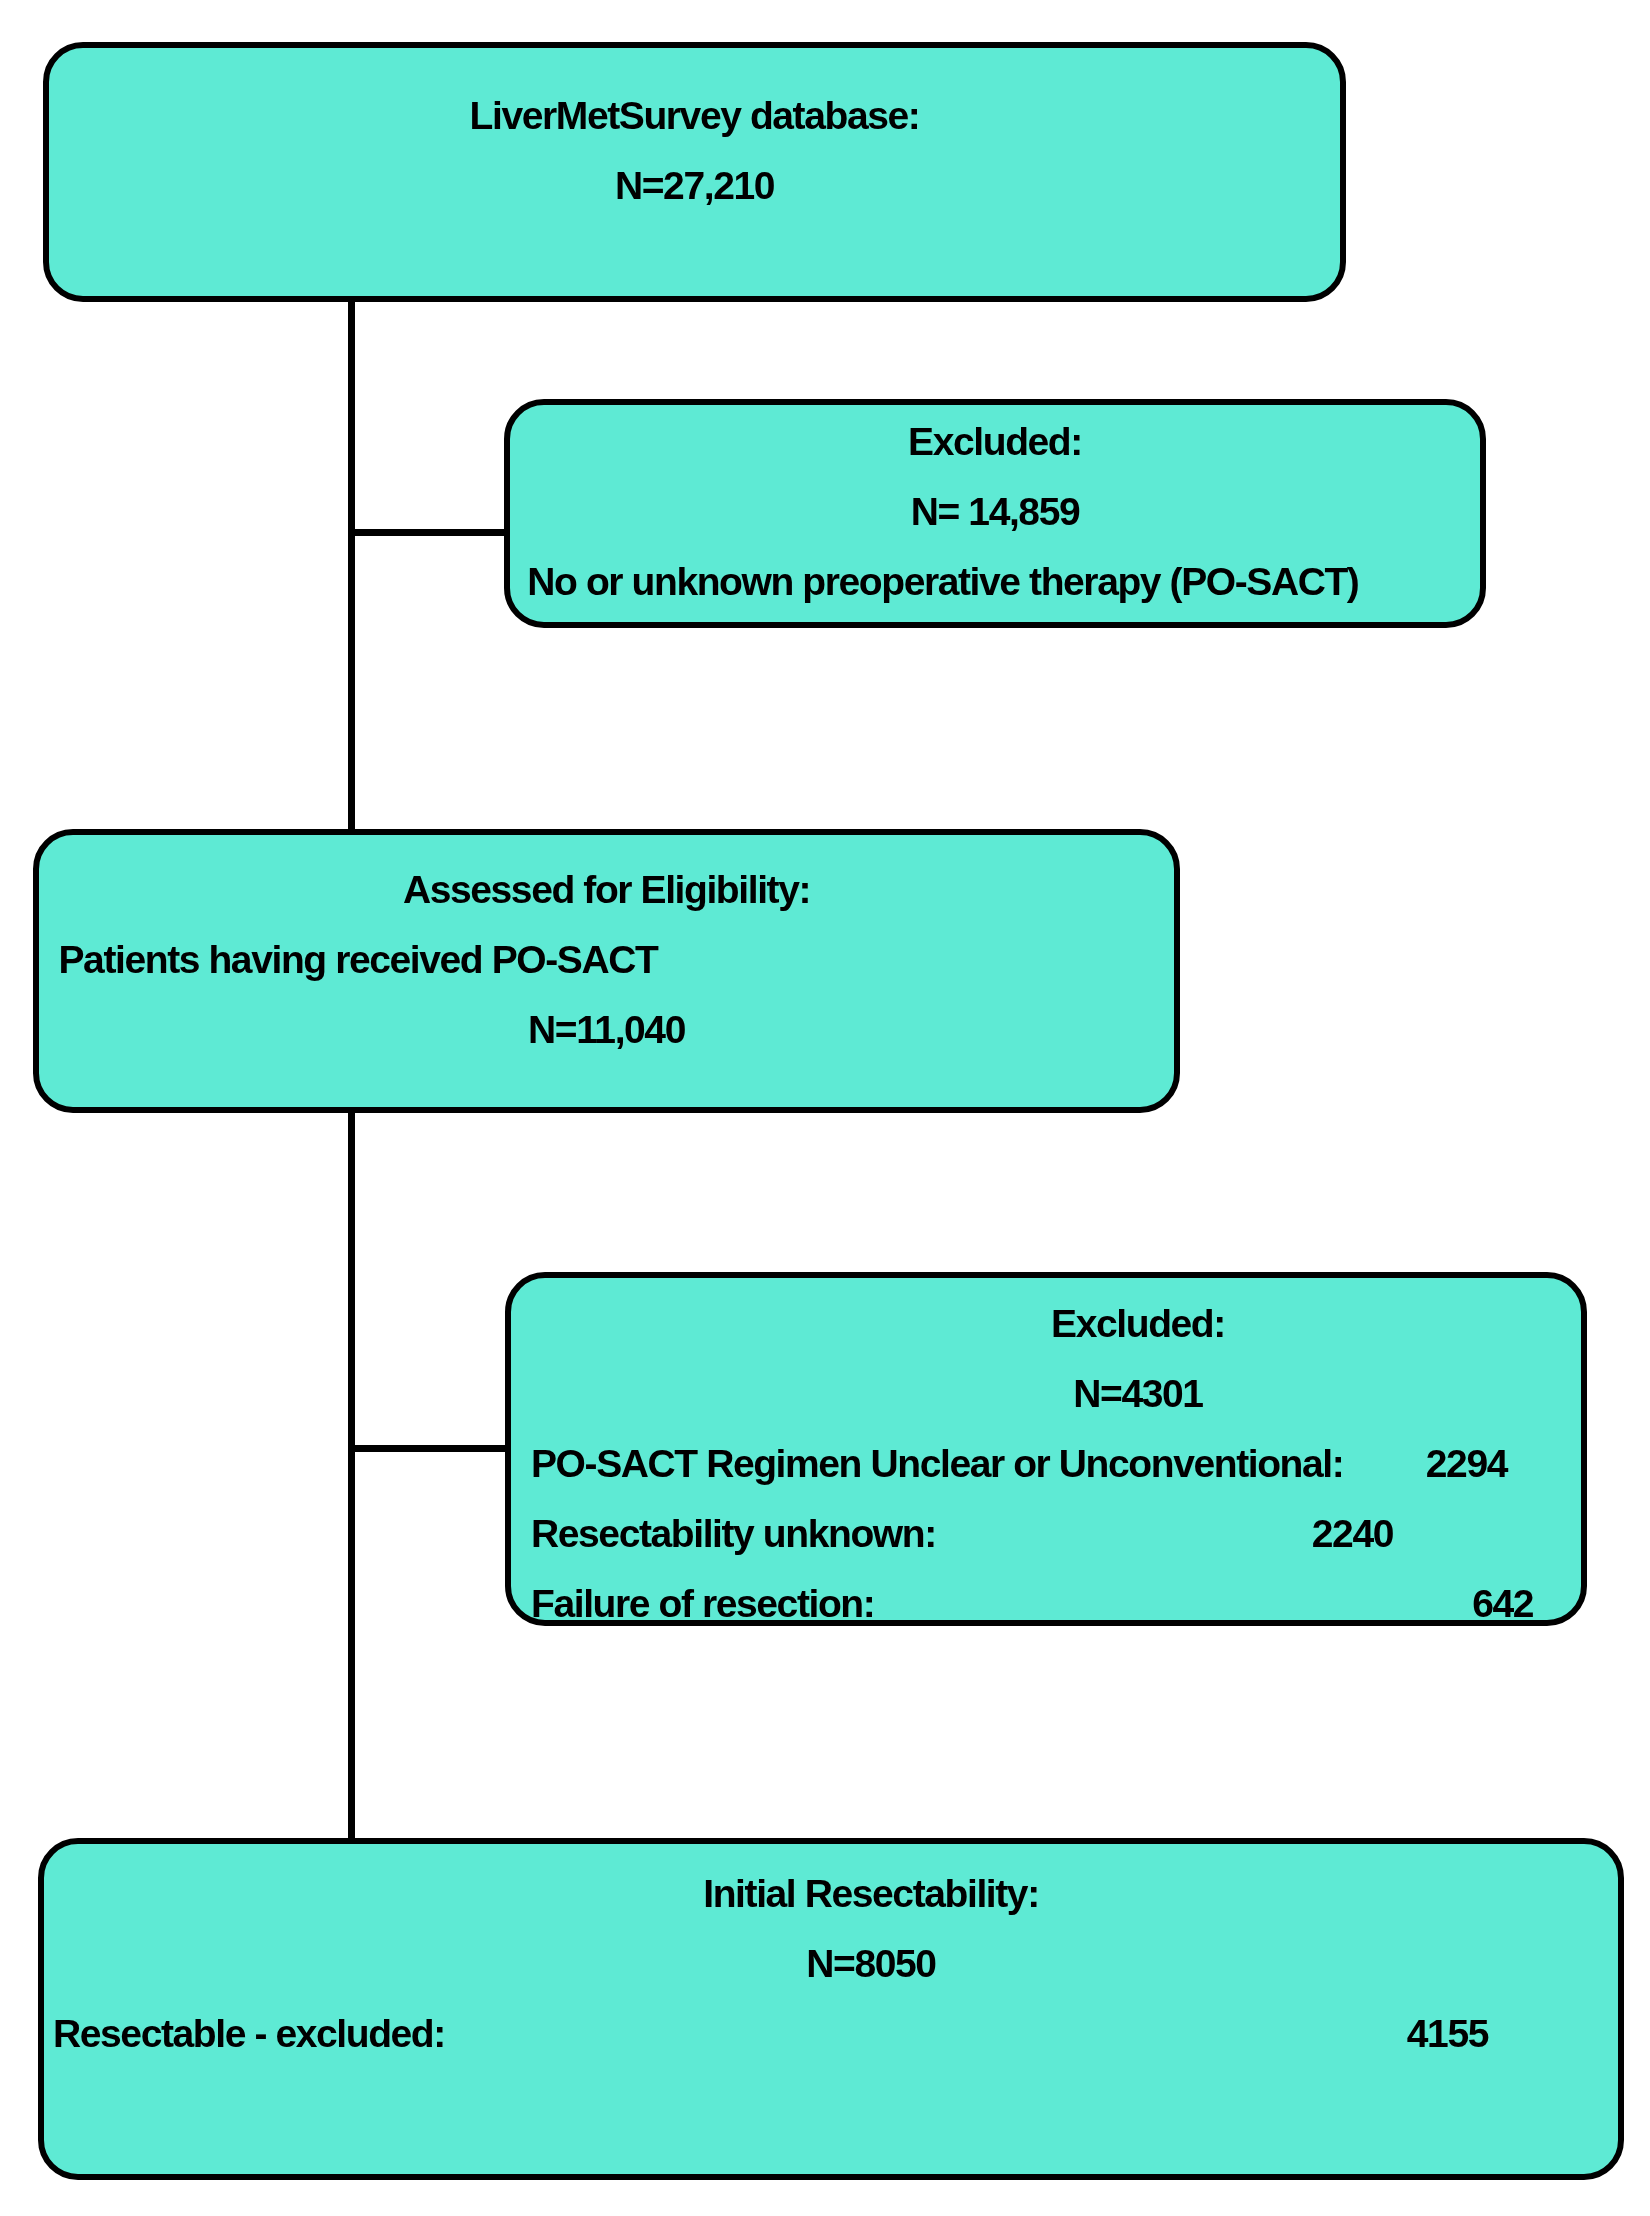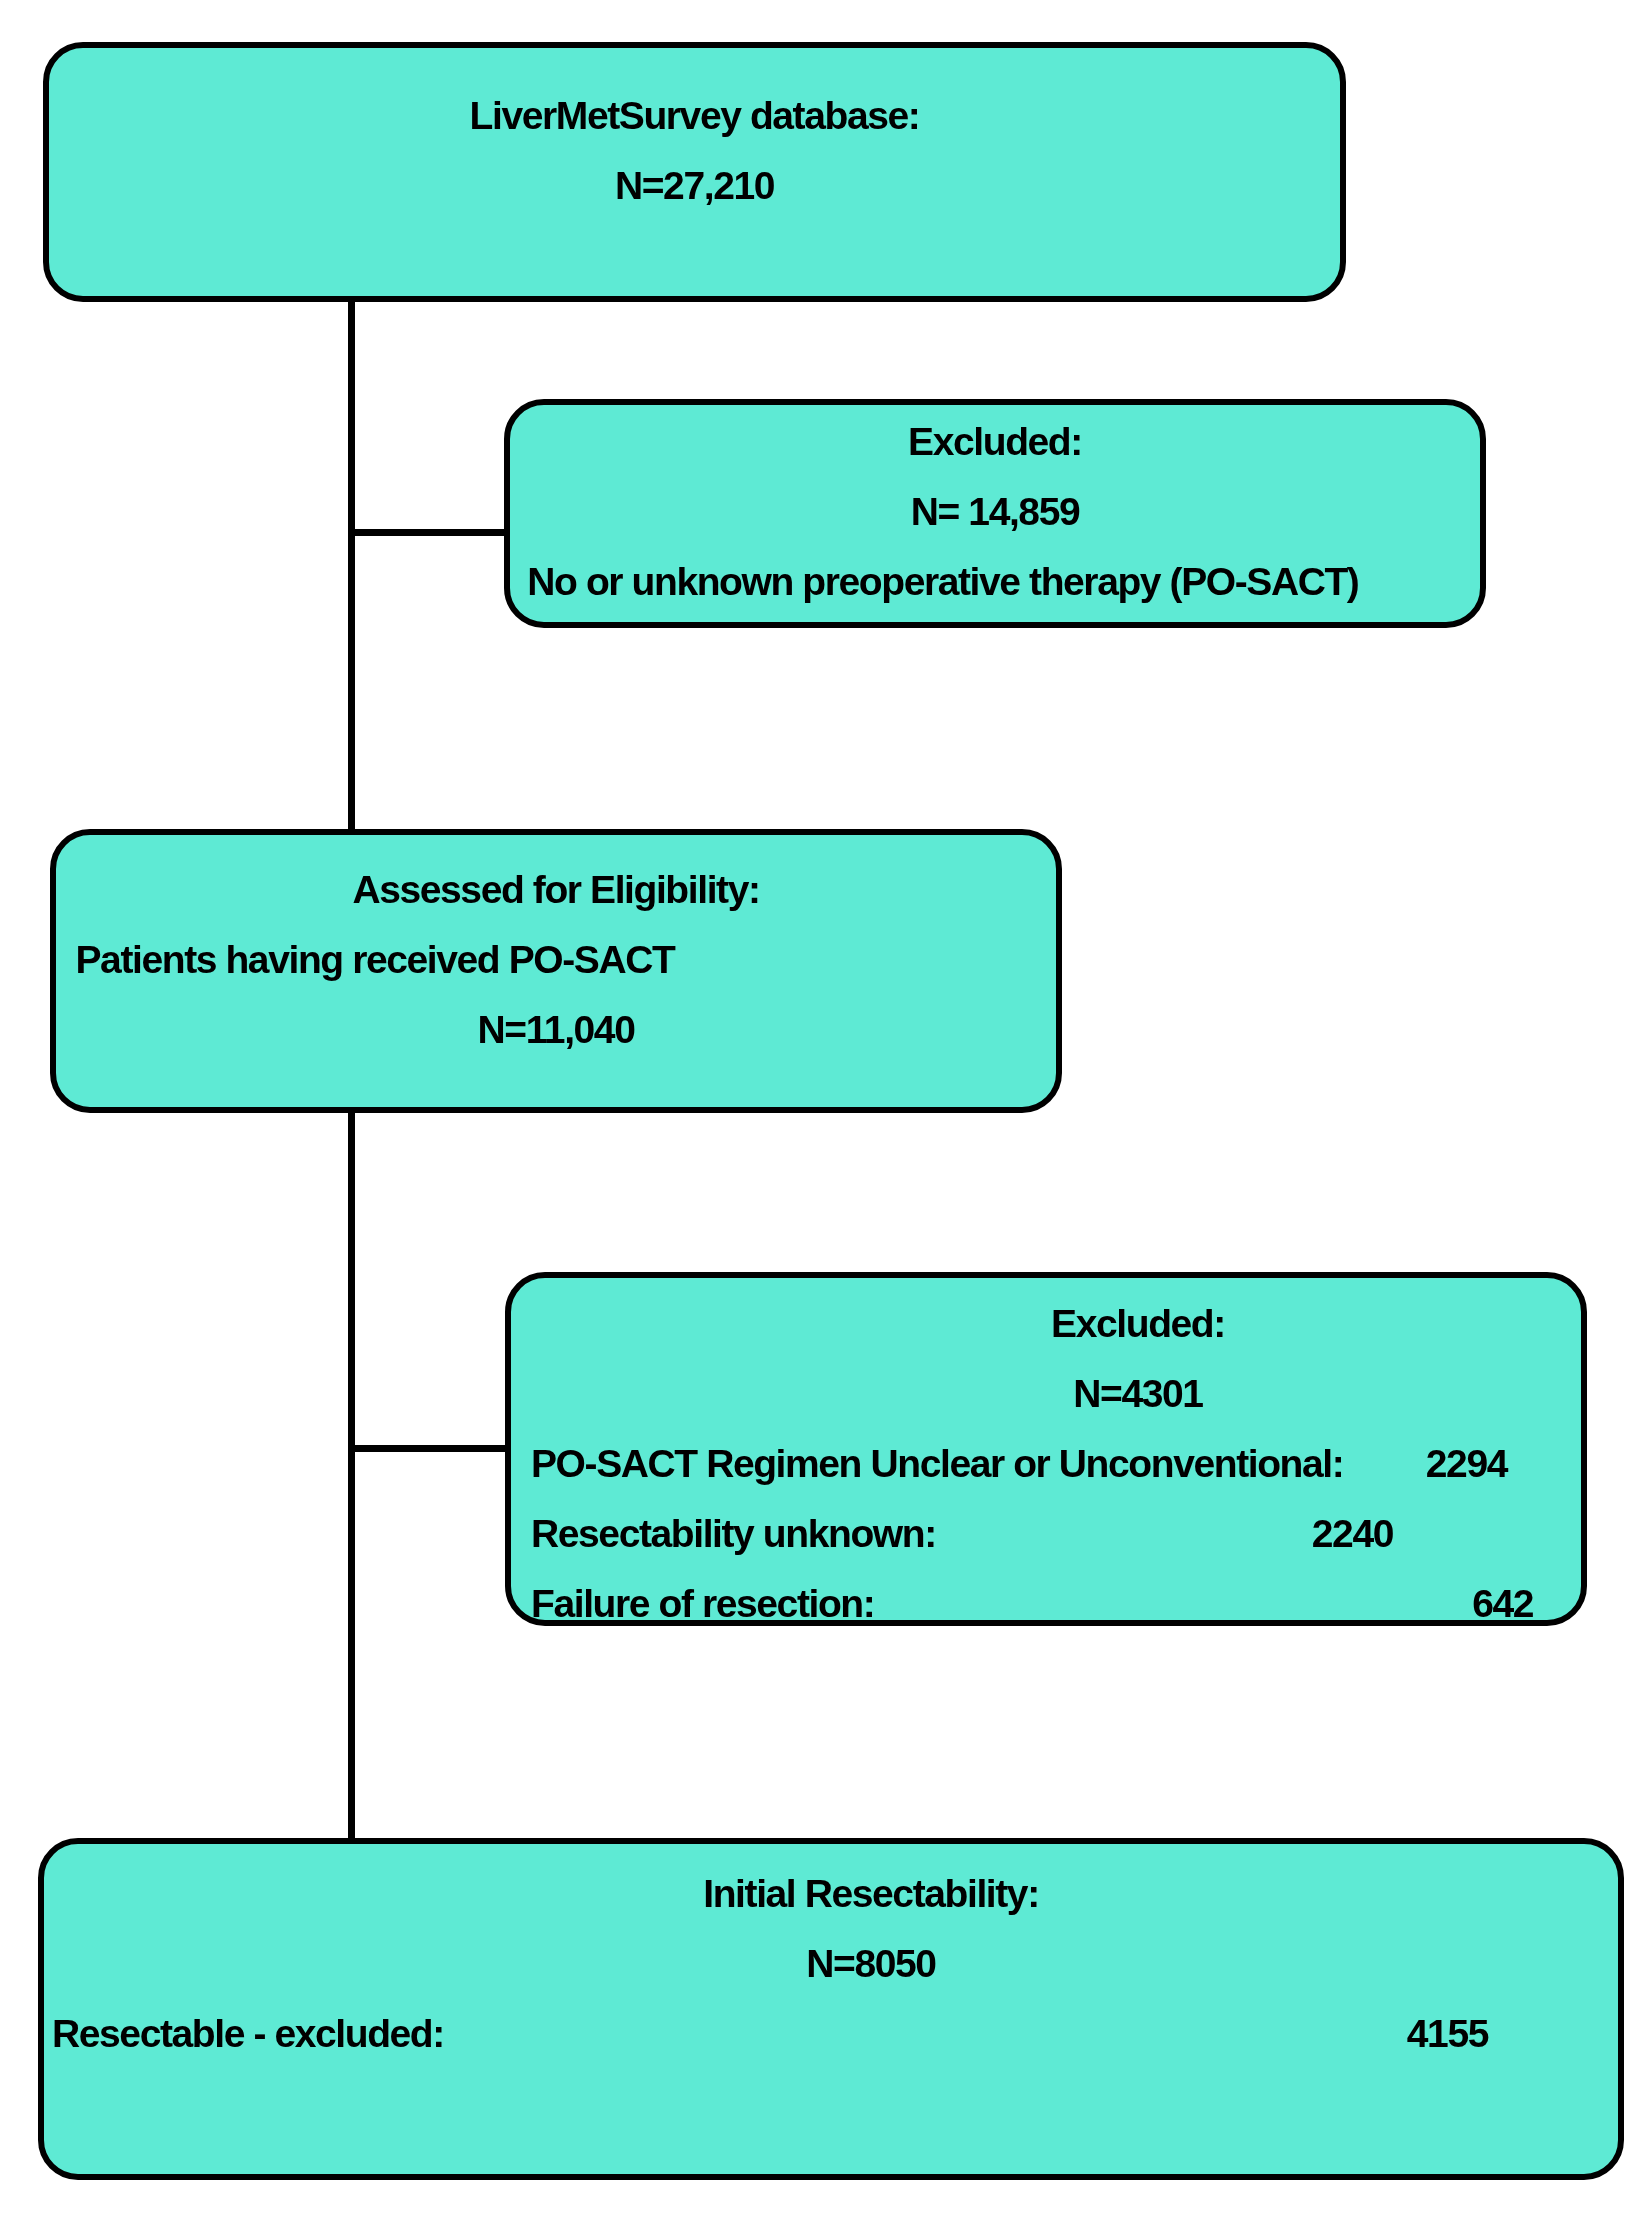--- a/index.html
+++ b/index.html
@@ -35,29 +35,29 @@
   .num {
     position: absolute;
     top: 0;
   }
   .shift128 { position: relative; left: 92px; }
   .shift55  { position: relative; left: 40px; }
 
   
   #box-database   { left: 43px;  top: 42px;   width: 1303px; height: 260px; padding-top: 33px; }
   #box-excluded1  { left: 504px; top: 399px;  width: 982px; height: 229px; padding-top: 2.2px;  }
-  #box-assessed   { left: 50px;  top: 829px; width: 1012px; height: 284px; padding-top: 19.5px; }
+  #box-assessed   { left: 33px;  top: 829px; width: 1147px; height: 284px; padding-top: 19.5px; }
   #box-excluded2  { left: 505px; top: 1272px; width: 1082px; height: 354px; padding-top: 10.8px; }
   #box-initial    { left: 38px;  top: 1838px; width: 1586px; height: 342px; padding-top: 15px; }
 
   
   .pad-left-24 { padding-left: 17.3px; }
   .pad-left-27 { padding-left: 19.5px; }
   .pad-left-28 { padding-left: 20px; }
-  .pad-left-22 { padding-left: 8px; }
+  .pad-left-22 { padding-left: 0; margin-left: 9px; }
 
   
   #num-regimen      { right: 74px; }
   #num-resectability{ right: 188px; }
   #num-failure      { right: 48px;  }
   #num-resectable   { right: 130px; }
   #num-nonresectable{ right: 130px; }
 
   
   .connector {

